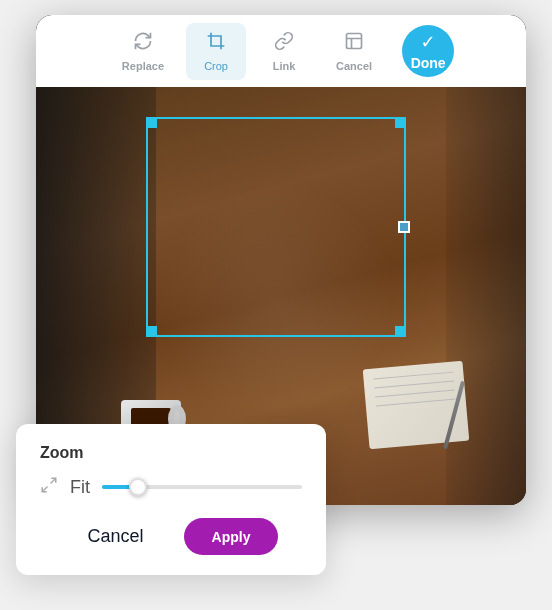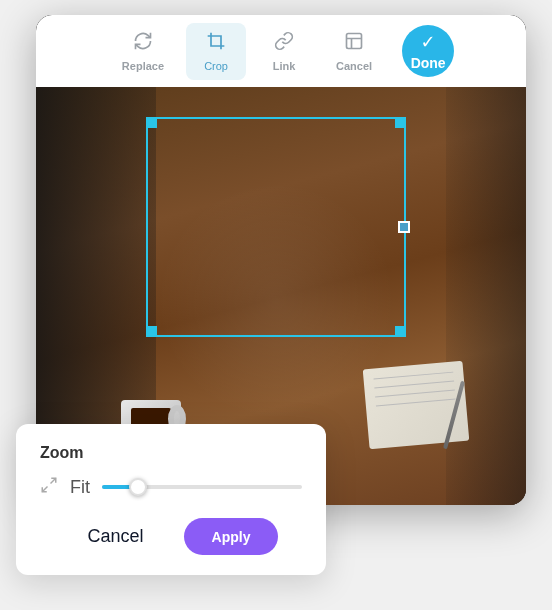--- a/index.html
+++ b/index.html
@@ -372,21 +372,21 @@
       background: transparent;
       color: #0f172a;
       font-size: 18px;
       cursor: pointer;
     }
 
     .btn-apply {
       padding: 8px 28px;
       border-radius: 20px;
       border: none;
-      background: #8b5cf6;
+      background: #a21caf;
       color: white;
       font-size: 14px;
       font-weight: 600;
       cursor: pointer;
     }
 
     
     .icon-svg {
       width: 20px;
       height: 20px;

